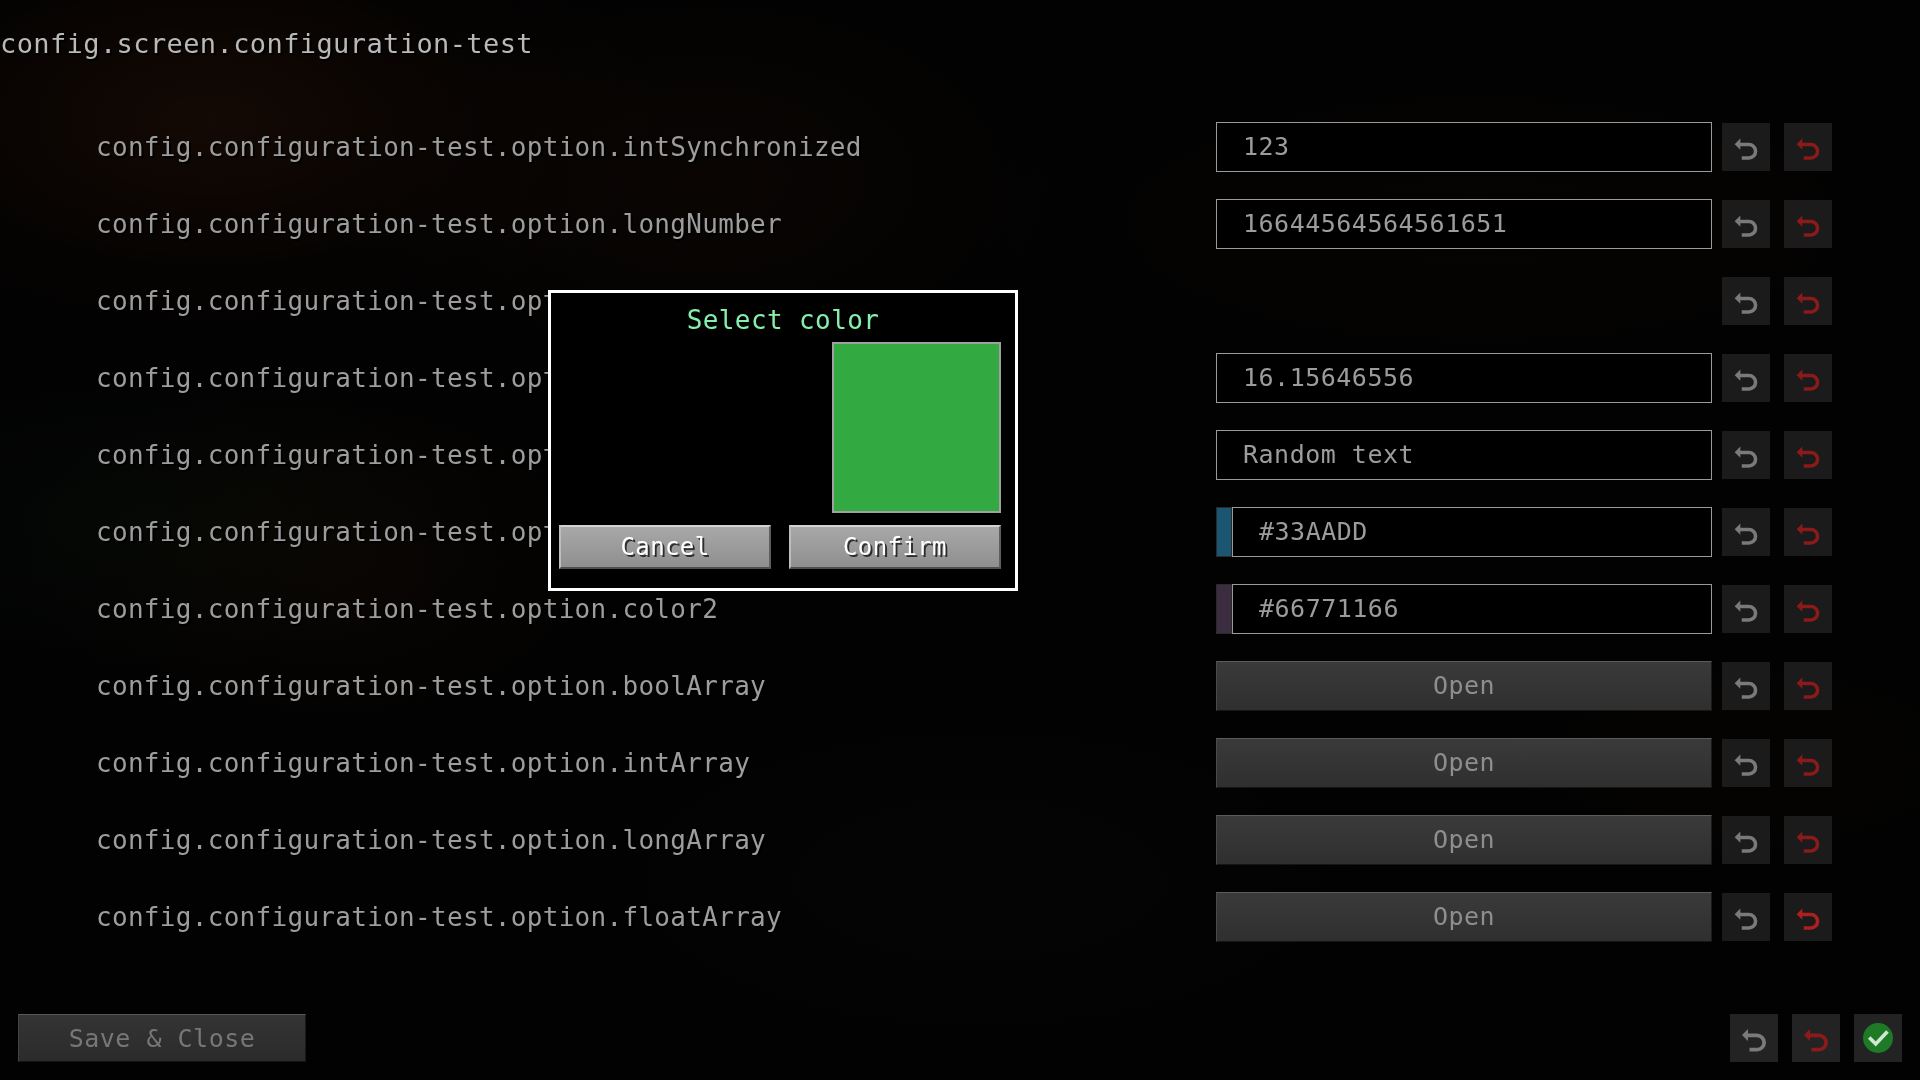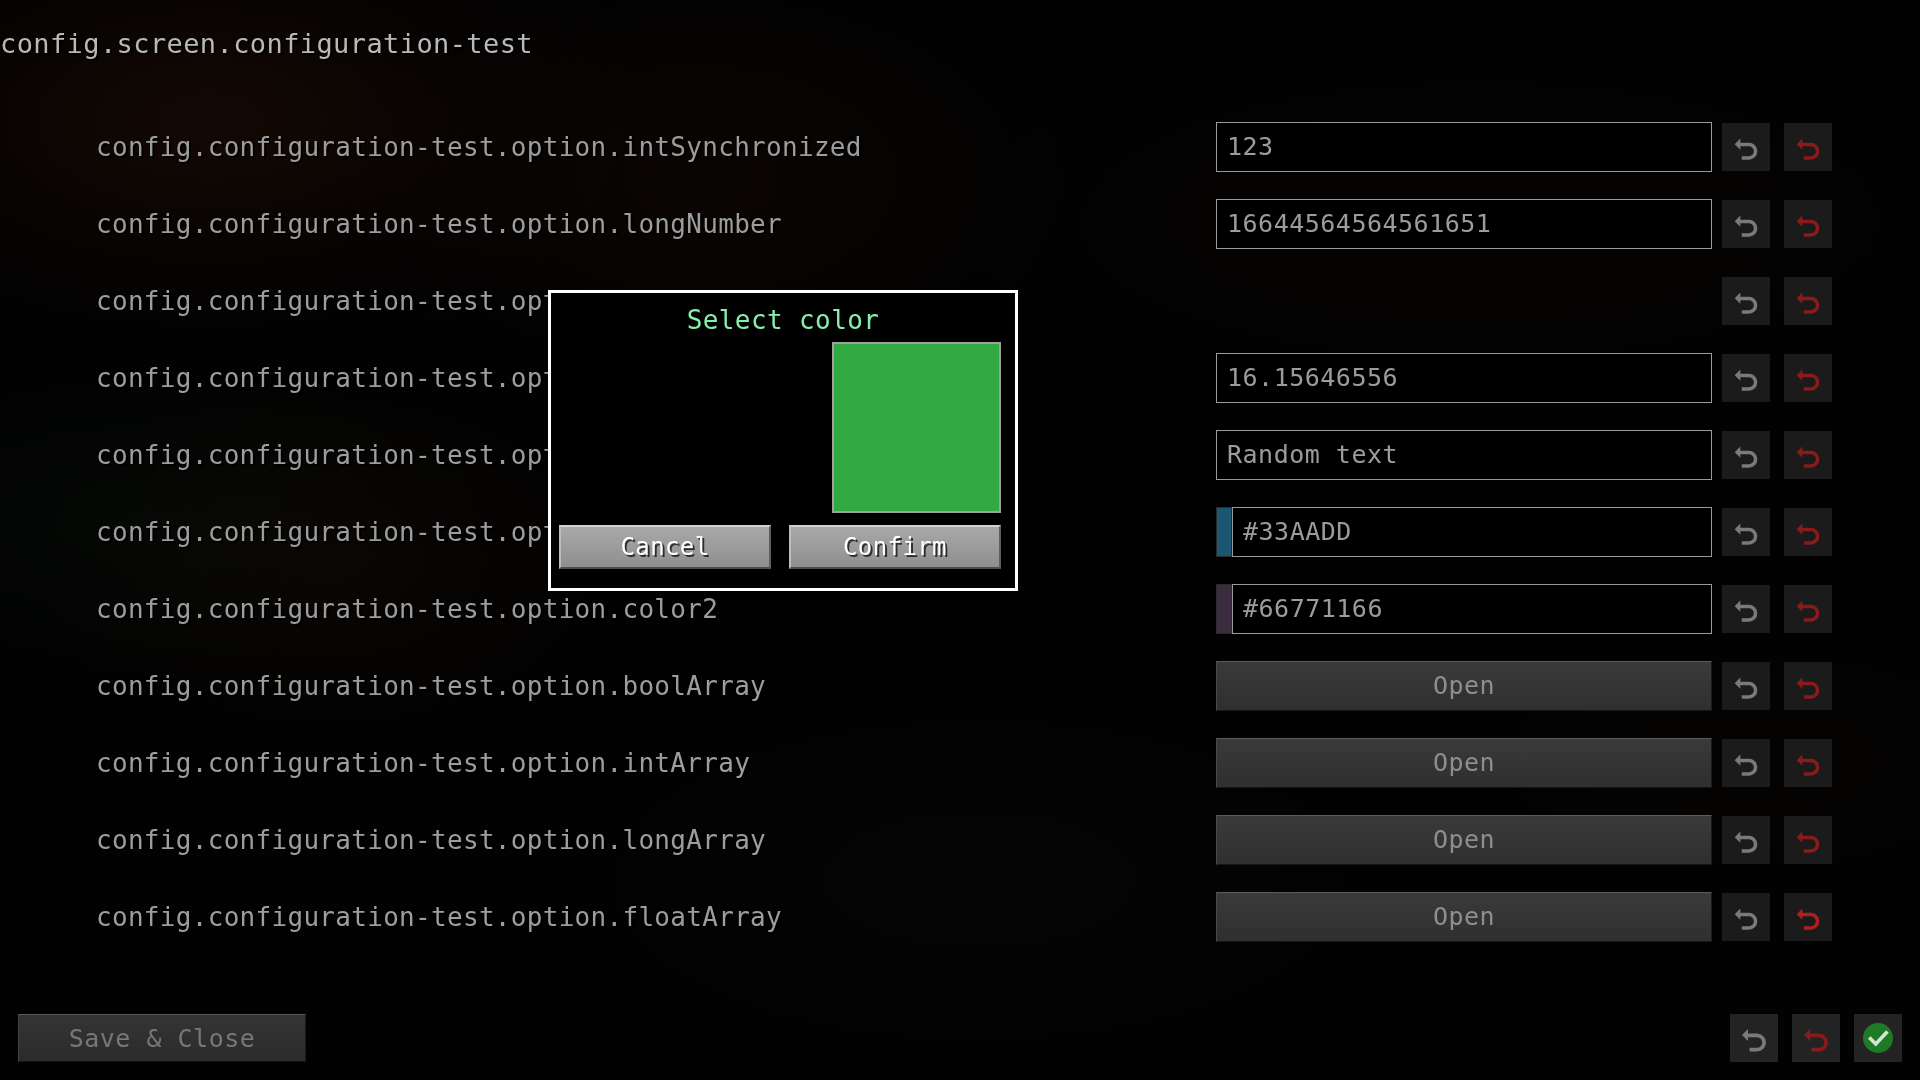--- a/index.html
+++ b/index.html
@@ -88,21 +88,21 @@
     border: 1px solid #2a2a2a;
   }
 
   .text-field {
     flex: 1 1 auto;
     height: 50px;
     background: #000;
     border: 1px solid #9a9a9a;
     display: flex;
     align-items: center;
-    padding: 0 10px;
+    padding: 0 26px;
     font-size: 25px;
     color: #9c9c9c;
     letter-spacing: 0.5px;
     overflow: hidden;
     white-space: nowrap;
   }
 
   .open-button {
     flex: 1 1 auto;
     height: 50px;

